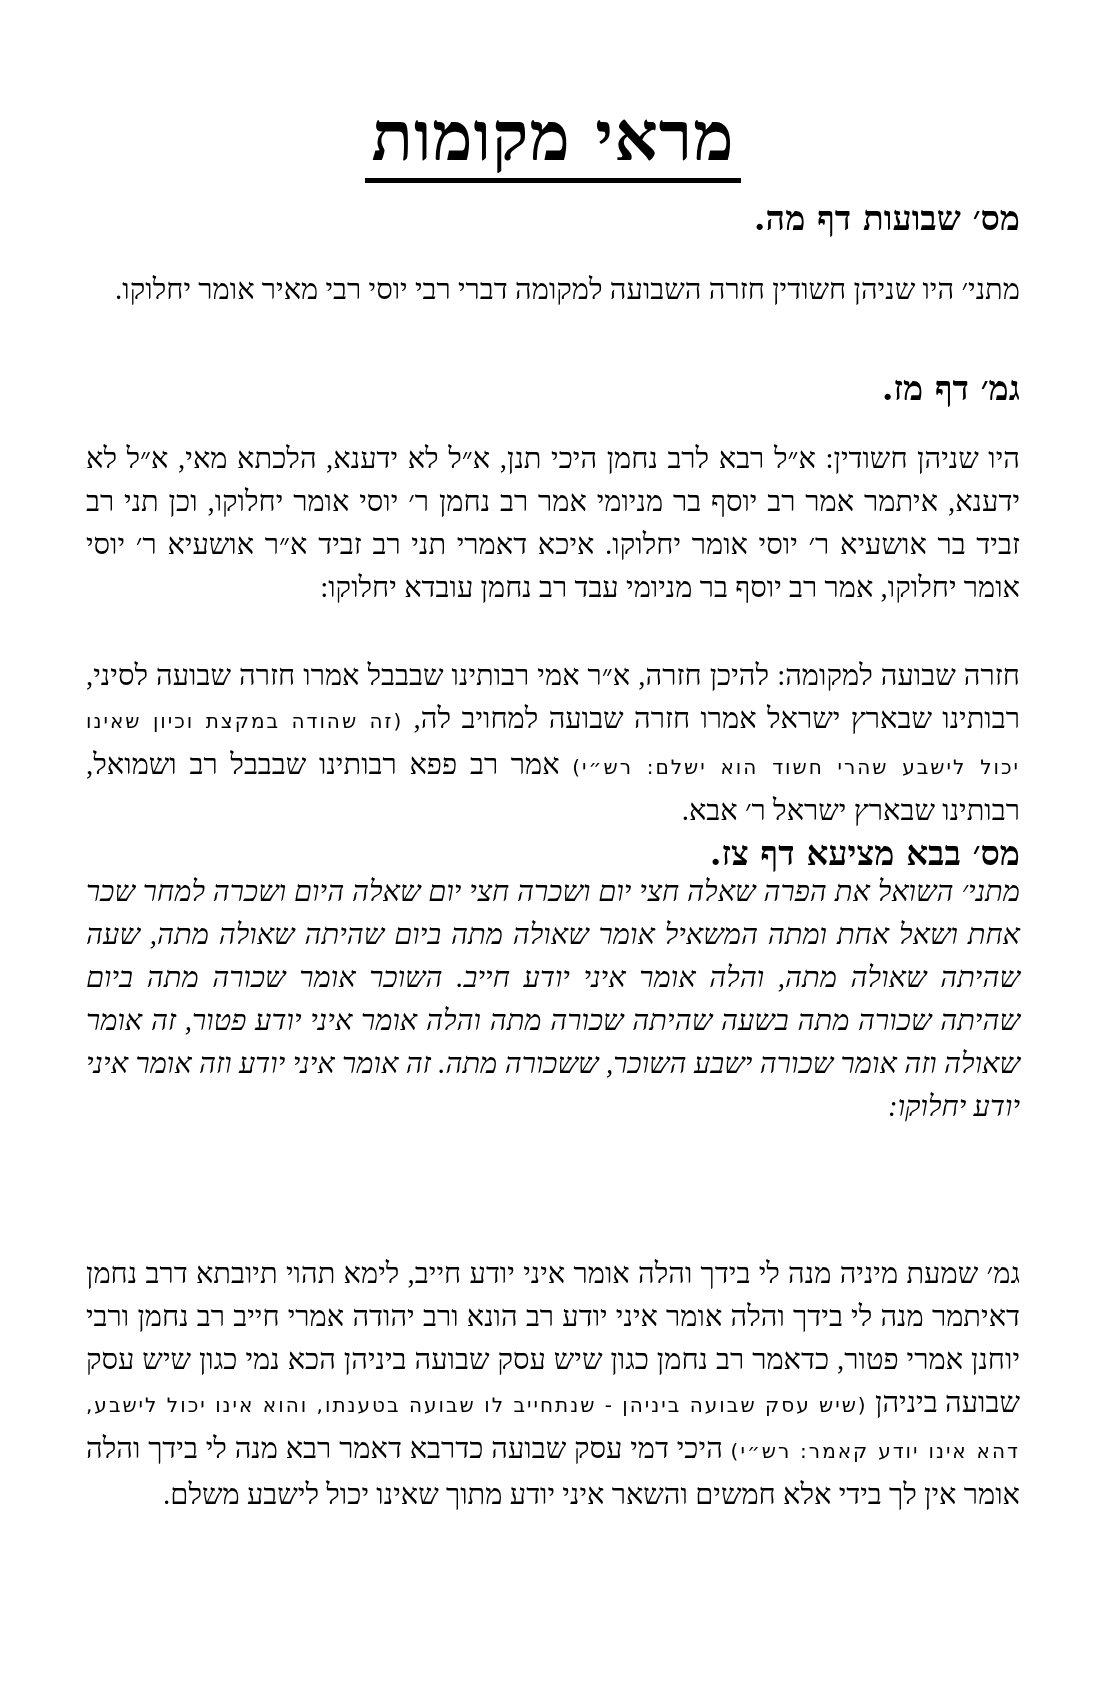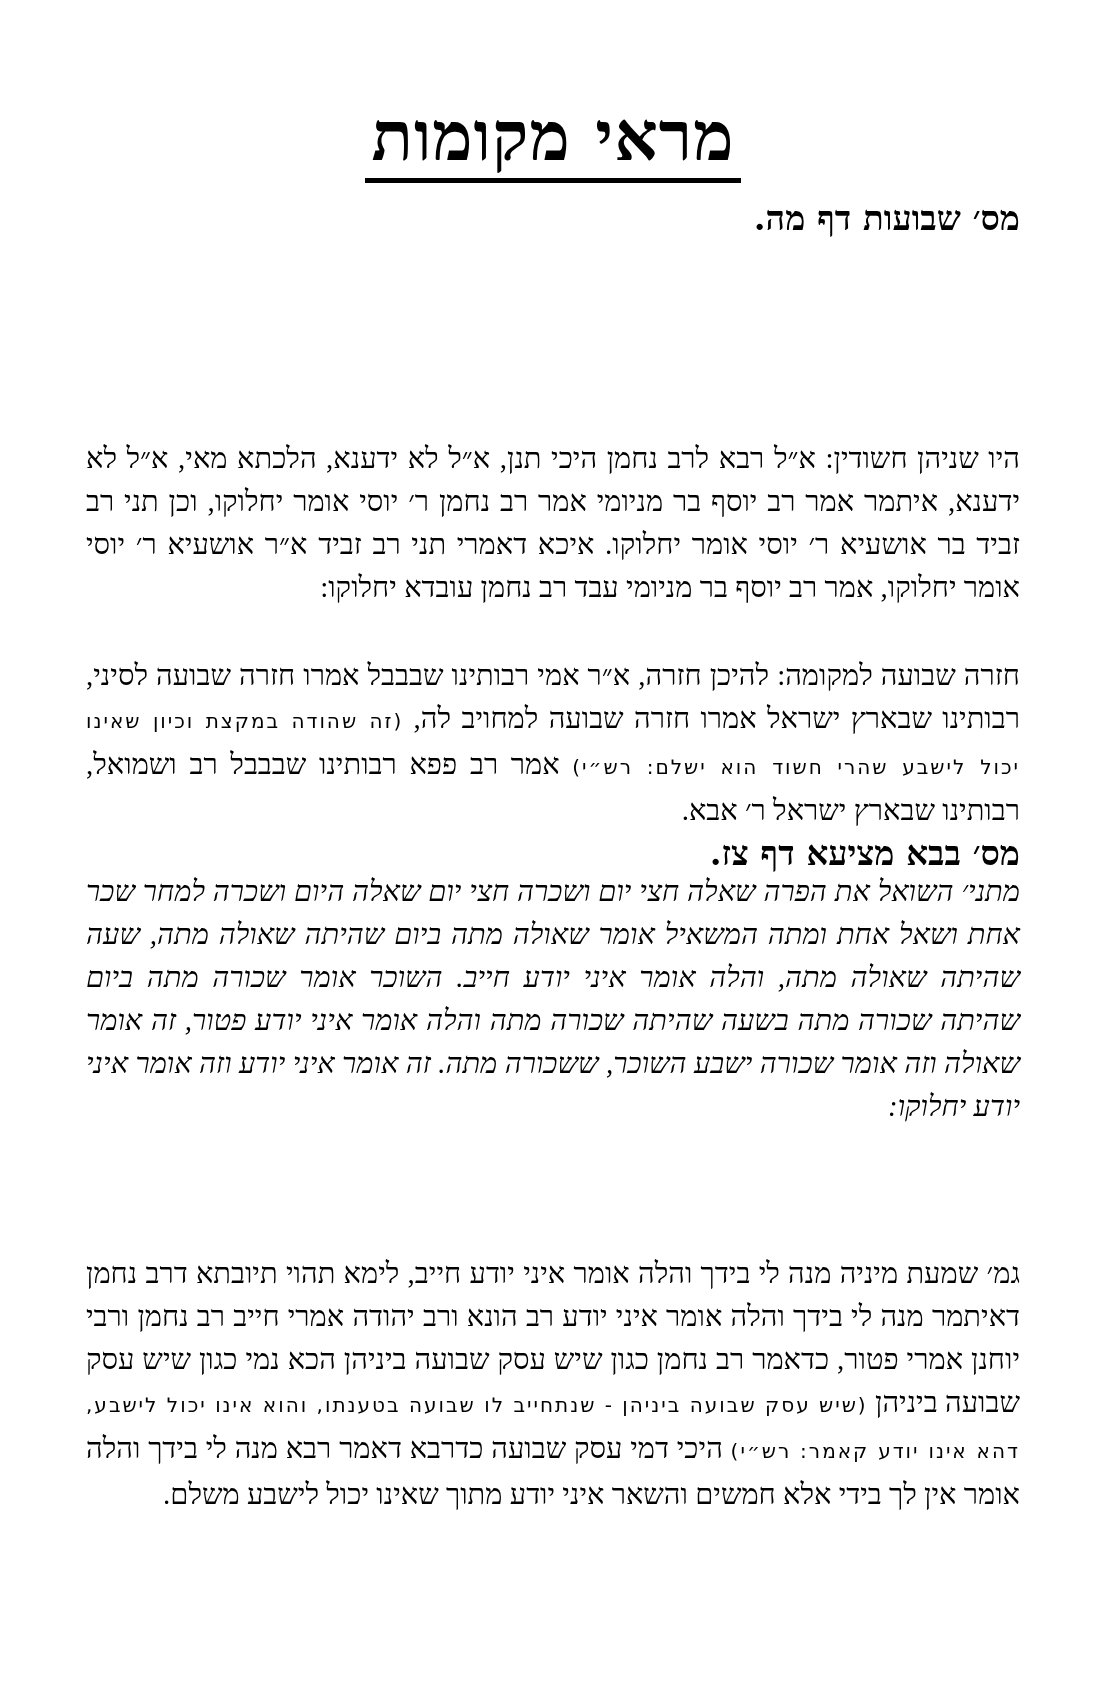--- a/index.html
+++ b/index.html
@@ -73,21 +73,25 @@
 <body>
 
 <div class="page">
 
   <div class="title">
     <span>מראי מקומות</span>
   </div>
 
   <div class="sec-head" style="top:196px;">מס׳ שבועות דף מה.</div>
 
+  <div class="para" style="top:268px;">
+    <span class="lead">מתני׳</span><span> היו שניהן חשודין חזרה השבועה למקומה דברי רבי יוסי רבי מאיר אומר יחלוקו.</span>
+  </div>
 
+  <div class="sec-head" style="top:366px;">גמ׳ דף מז.</div>
 
   <div class="para" style="top:654px;">
     <span>חזרה שבועה למקומה: להיכן חזרה, א״ר אמי רבותינו שבבבל אמרו חזרה שבועה לסיני, רבותינו שבארץ ישראל אמרו חזרה שבועה למחויב לה, </span><span class="rashi">(זה שהודה במקצת וכיון שאינו יכול לישבע שהרי חשוד הוא ישלם: רש״י)</span><span> אמר רב פפא רבותינו שבבבל רב ושמואל, רבותינו שבארץ ישראל ר׳ אבא.</span>
   </div>
 
   <div class="para" style="top:437px;">
     <span>היו שניהן חשודין: א״ל רבא לרב נחמן היכי תנן, א״ל לא ידענא, הלכתא מאי, א״ל לא ידענא, איתמר אמר רב יוסף בר מניומי אמר רב נחמן ר׳ יוסי אומר יחלוקו, וכן תני רב זביד בר אושעיא ר׳ יוסי אומר יחלוקו. איכא דאמרי תני רב זביד א״ר אושעיא ר׳ יוסי אומר יחלוקו, אמר רב יוסף בר מניומי עבד רב נחמן עובדא יחלוקו:</span>
   </div>
 
   <div class="sec-head" style="top:831px;">מס׳ בבא מציעא דף צז.</div>

